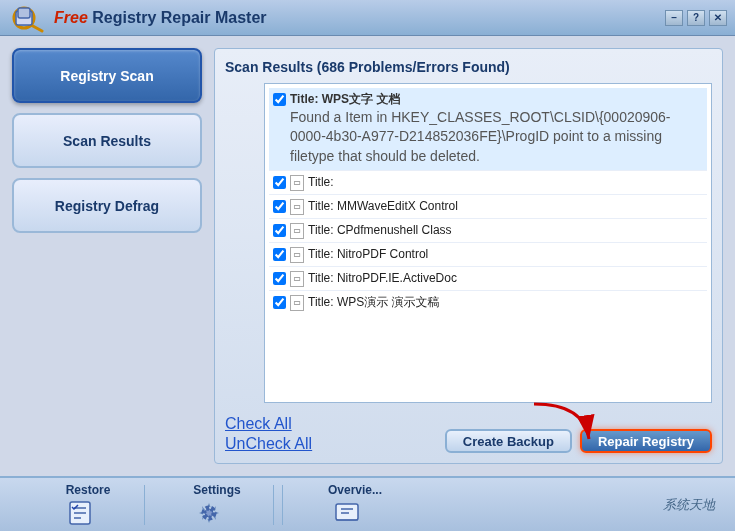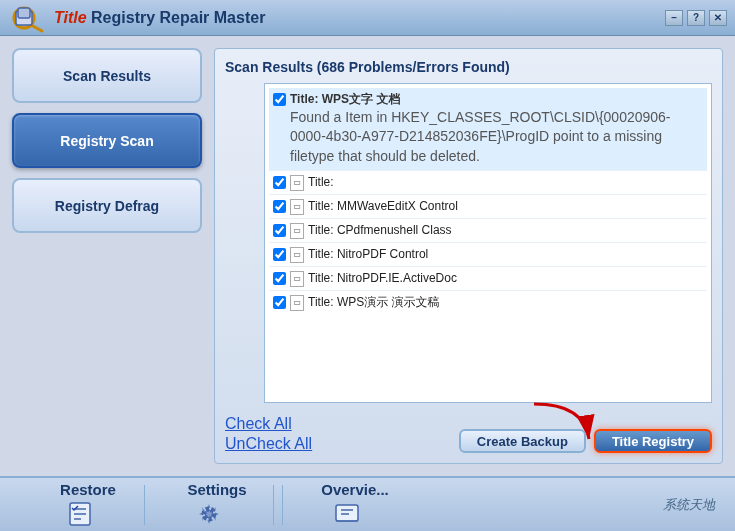--- a/index.html
+++ b/index.html
@@ -221,21 +221,21 @@
     .toolbar-item {
       display: flex;
       flex-direction: column;
       align-items: center;
       justify-content: center;
       width: 120px;
       cursor: pointer;
       gap: 2px;
     }
     .toolbar-item-label {
-      font-size: 15px;
+      font-size: 12px;
       color: #1a3a6b;
       font-weight: bold;
       margin-left: 16px;
     }
     .toolbar-icon {
       width: 28px;
       height: 28px;
     }
     .toolbar-divider {
       width: 1px;
@@ -267,38 +267,38 @@
 
 <div class="title-bar">
 
   <svg class="title-bar-logo" viewBox="0 0 40 30">
     <circle cx="16" cy="15" r="10" fill="none" stroke="#cc8800" stroke-width="3"></circle>
     <line x1="23" y1="22" x2="34" y2="28" stroke="#cc8800" stroke-width="3" stroke-linecap="round"></line>
     <rect x="8" y="8" width="16" height="14" rx="2" fill="#d0d8f0" stroke="#4466aa" stroke-width="1.5"></rect>
     <rect x="10" y="5" width="12" height="10" rx="2" fill="#b0c0e0" stroke="#4466aa" stroke-width="1.5"></rect>
   </svg>
   <div class="title-bar-text">
-    <span class="free">Title</span>
+    <span class="free">Free</span>
     <span>Registry Repair Master</span>
   </div>
   <div class="title-bar-controls">
     <div class="title-btn">–</div>
     <div class="title-btn">?</div>
     <div class="title-btn">✕</div>
   </div>
 </div>
 
 <div class="main-area">
 
   <div class="sidebar">
+    <div class="sidebar-btn active">
+      <span>Registry Scan</span>
+    </div>
     <div class="sidebar-btn inactive">
       <span>Scan Results</span>
-    </div>
-    <div class="sidebar-btn active">
-      <span>Registry Scan</span>
     </div>
     <div class="sidebar-btn inactive">
       <span>Registry Defrag</span>
     </div>
   </div>
 
   <div class="content-panel">
     <div class="content-title">Scan Results (686 Problems/Errors Found)</div>
 
     <div class="scan-list-container">
@@ -362,21 +362,21 @@
           <svg class="arrow-svg" viewBox="0 0 80 50">
             <defs>
               <marker id="arrowhead" markerWidth="8" markerHeight="6" refX="8" refY="3" orient="auto">
                 <polygon points="0 0, 8 3, 0 6" fill="#cc0000"></polygon>
               </marker>
             </defs>
             <path d="M 10 5 Q 60 5 65 40" stroke="#cc0000" stroke-width="3" fill="none" marker-end="url(#arrowhead)"></path>
           </svg>
         </div>
         <button class="action-btn">Create Backup</button>
-        <button class="action-btn repair">Title Registry</button>
+        <button class="action-btn repair">Repair Registry</button>
       </div>
     </div>
 
   </div>
 </div>
 
 <div class="bottom-toolbar">
 
   <div class="toolbar-item">
     <span class="toolbar-item-label">Restore</span>

